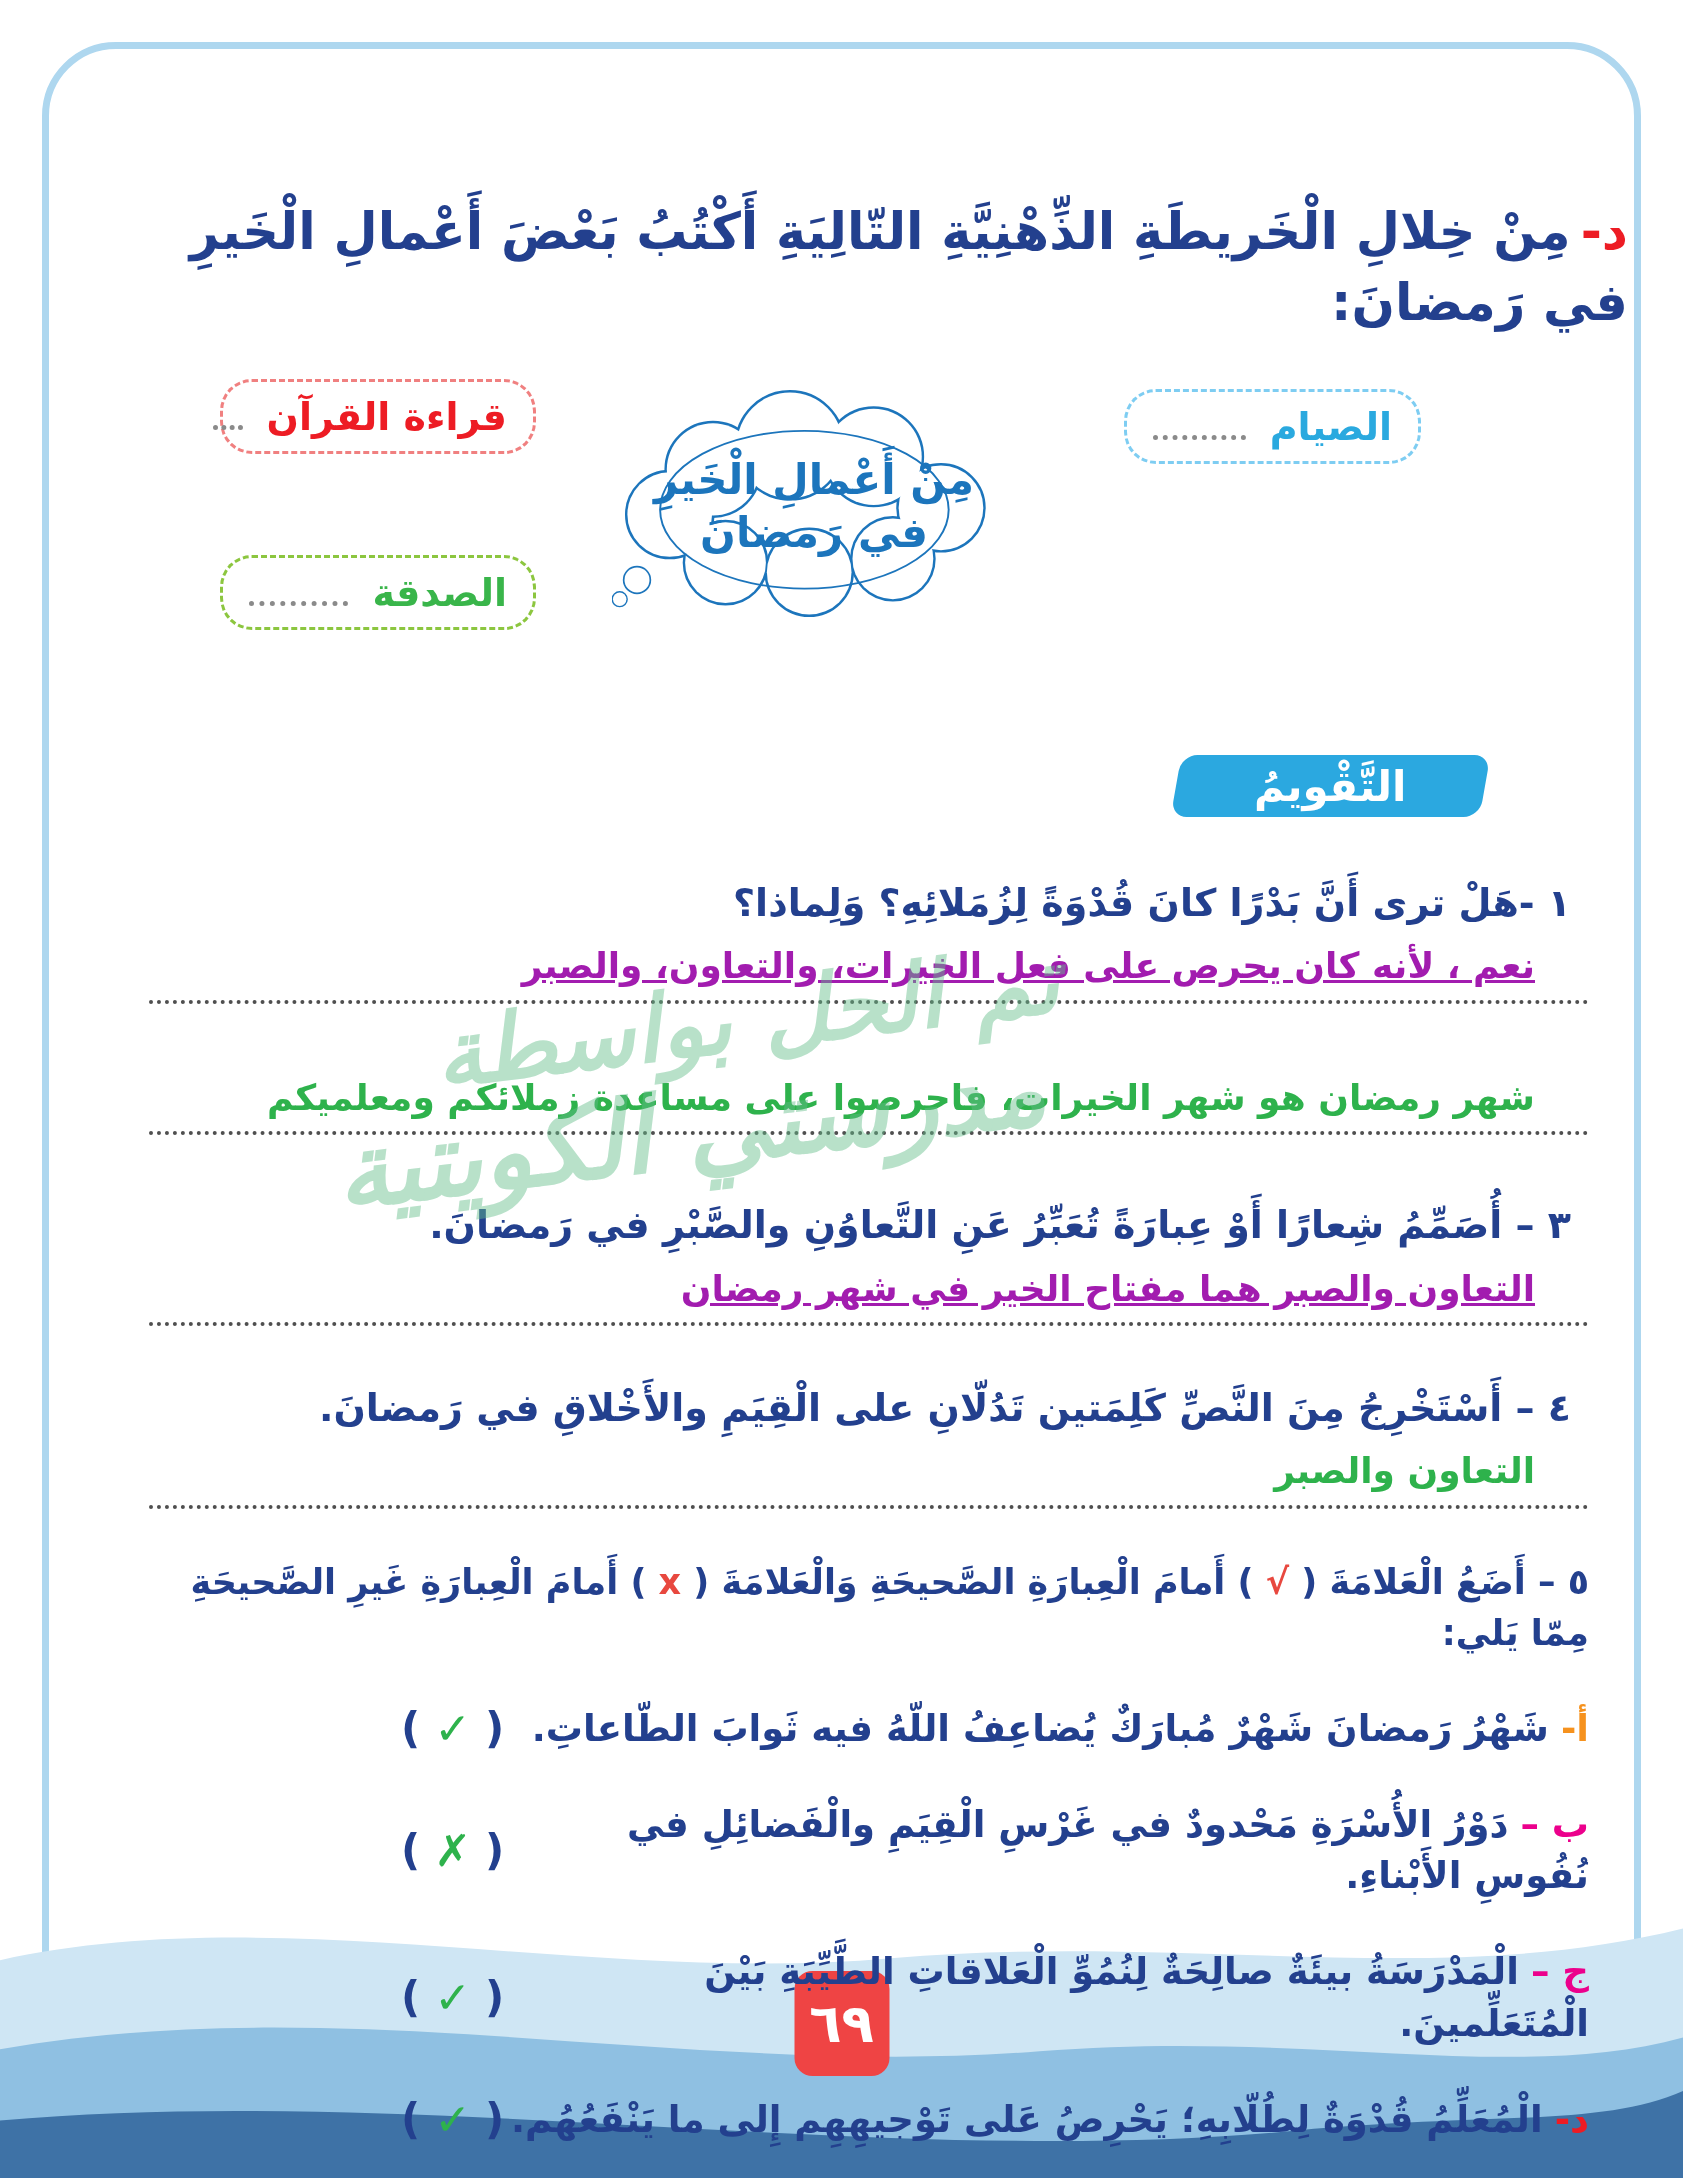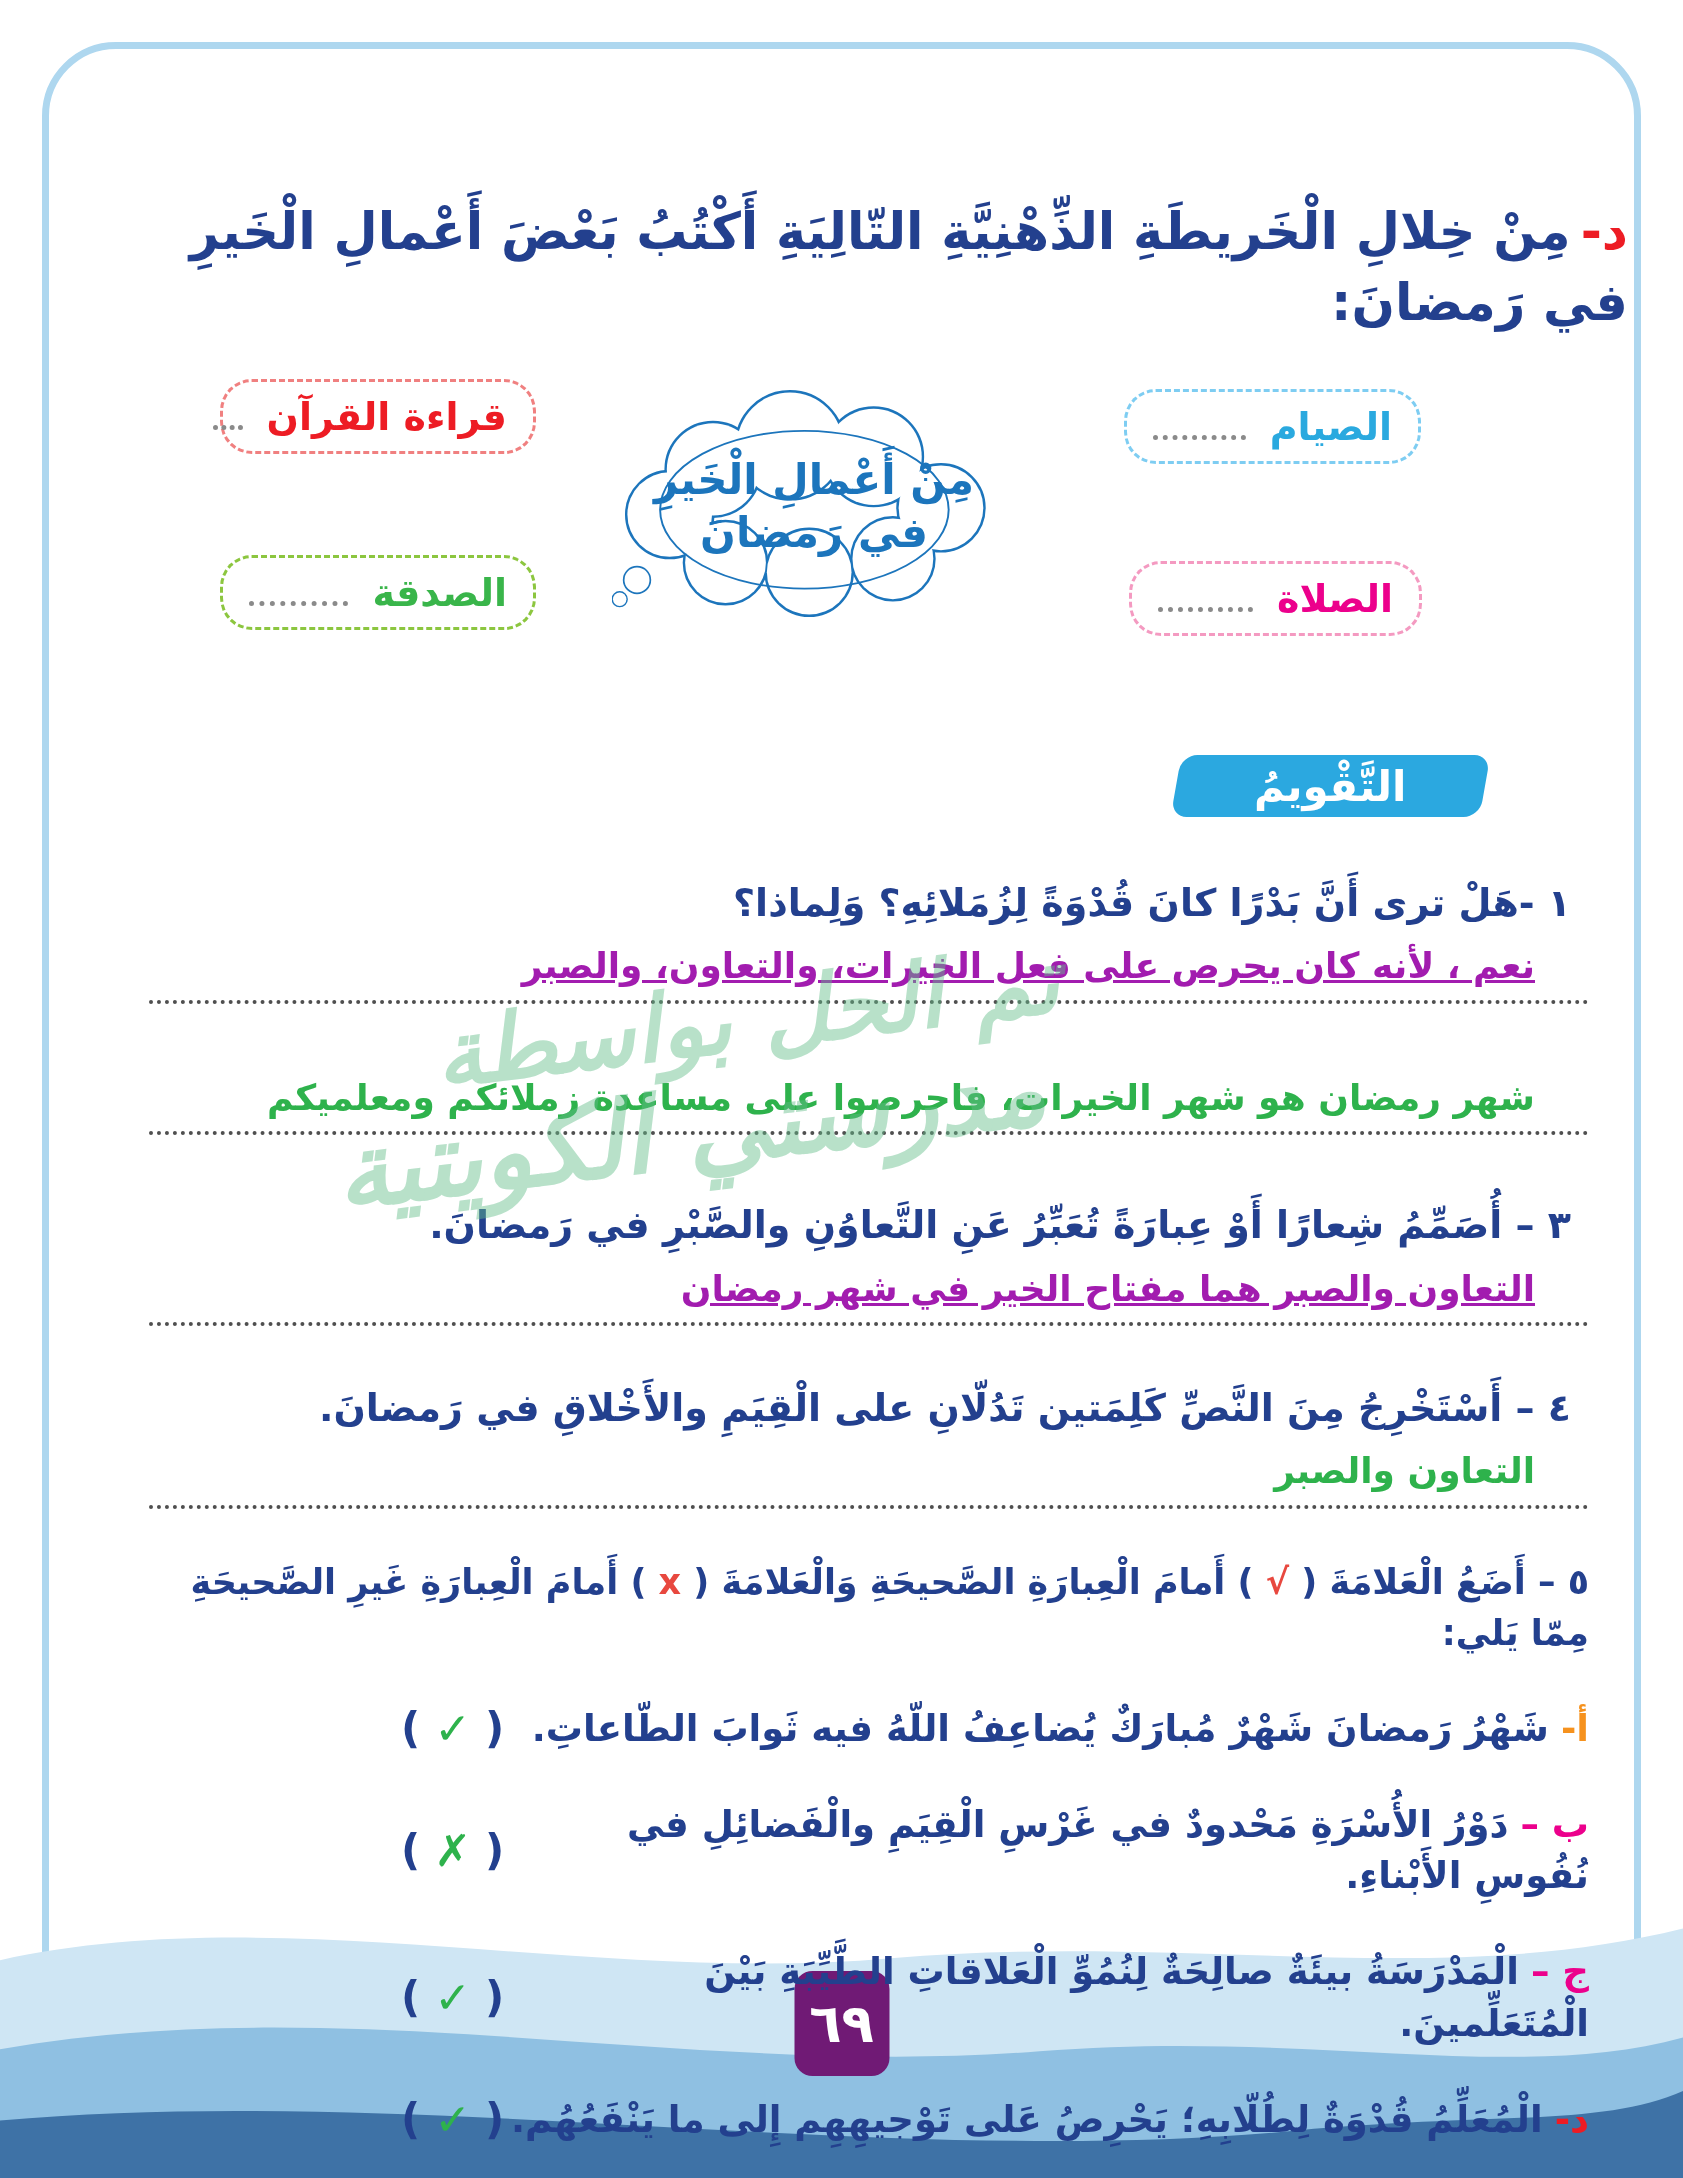--- a/index.html
+++ b/index.html
@@ -138,21 +138,21 @@
   }
   .wm1 { font-size:91px; }
   .wm2 { font-size:103px; margin:-8px 139px 0 0; }
 
   
   .footer { position:absolute; left:0; right:0; bottom:0; height:297px; z-index:2; }
   .footer svg { width:100%; height:100%; display:block; }
   .page-number-tab {
     position:absolute; left:50%; bottom:102px; transform:translateX(-50%);
     width:95px; height:105px;
-    background:#701a75; border-radius:18px;
+    background:#ef4444; border-radius:18px;
     display:flex; align-items:center; justify-content:center;
     color:#ffffff; font-size:53px; font-weight:bold;
     z-index:3;
   }
 </style>
 </head>
 <body>
 
 <div class="page-frame"></div>
 
@@ -205,26 +205,20 @@
         <circle class="cloud-fill" cx="26" cy="200" r="13"></circle>
         <circle class="cloud-stroke" style="stroke-width:3" cx="8" cy="220" r="7"></circle>
         <circle class="cloud-fill" cx="8" cy="220" r="7"></circle>
       </svg>
       <div class="mm-cloud-text">
         <span>مِنْ أَعْمالِ الْخَيرِ</span>
         <span>في رَمضانَ</span>
       </div>
     </div>
 
-    <div class="mm-box mm-salah">
-      <div class="mm-line">
-        <span class="mm-label c-pink">الصلاة</span>
-        <span class="mm-dots"></span>
-      </div>
-    </div>
 
     <div class="mm-box mm-sadaqa">
       <div class="mm-line">
         <span class="mm-label c-green">الصدقة</span>
         <span class="mm-dots"></span>
       </div>
     </div>
 
   </div>
 

